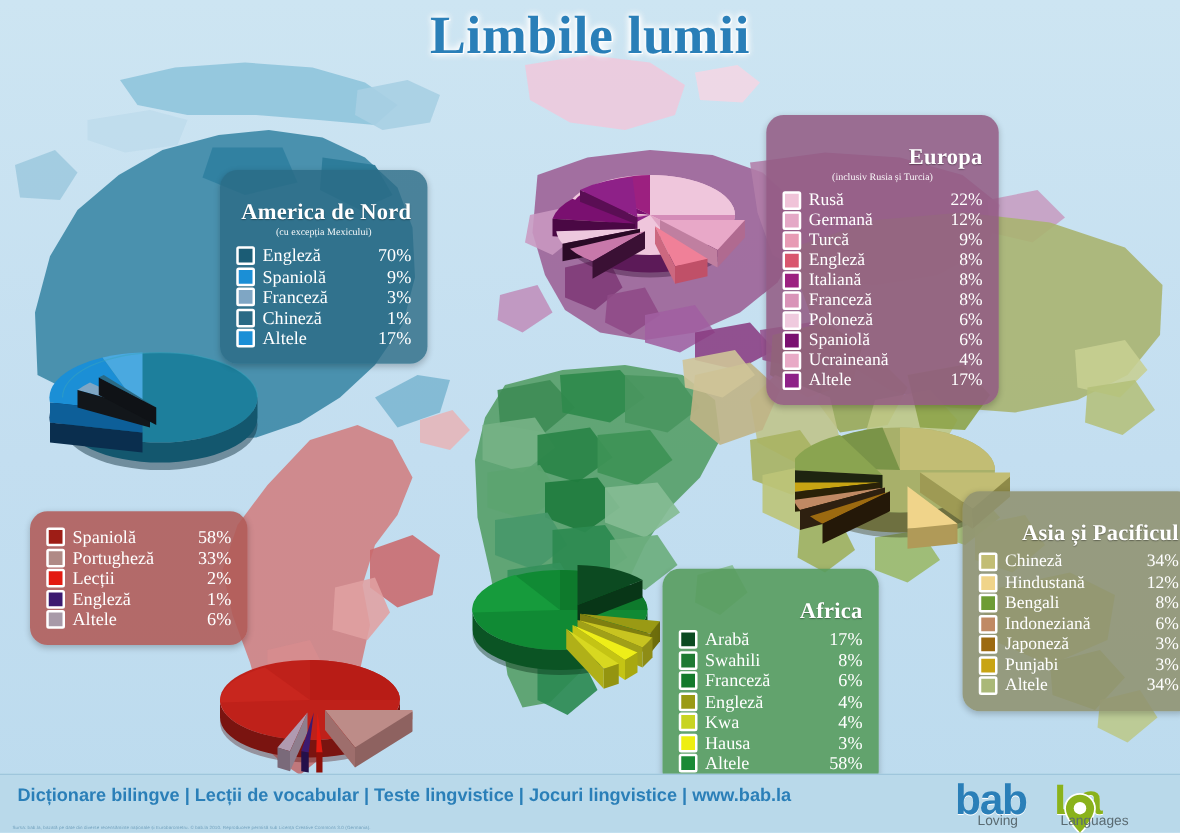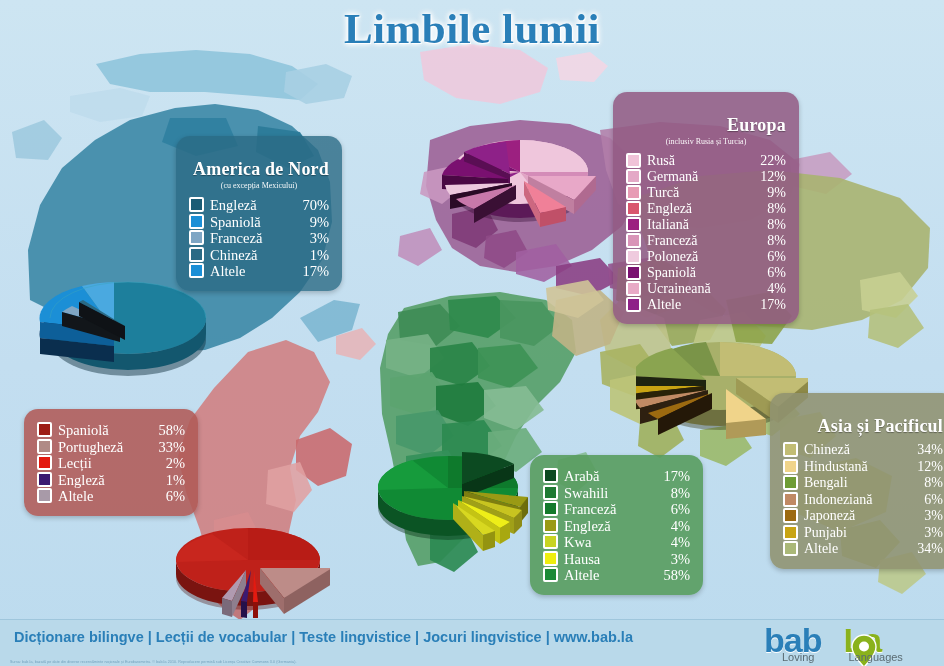--- a/index.html
+++ b/index.html
@@ -477,20 +477,21 @@
         </li>
       <li>
           <span class="sw" style="background:#a89aa8"></span>
           <span class="lbl">Altele</span>
           <span class="val">6%</span>
         </li>
     </ul>
   </div>
 
   <div class="box" id="box-af">
+    <h2>Africa</h2>
     <div class="sub empty"></div>
     <ul class="legend">
       <li>
           <span class="sw" style="background:#0c4a21"></span>
           <span class="lbl">Arabă</span>
           <span class="val">17%</span>
         </li>
       <li>
           <span class="sw" style="background:#1f7a33"></span>
           <span class="lbl">Swahili</span>

